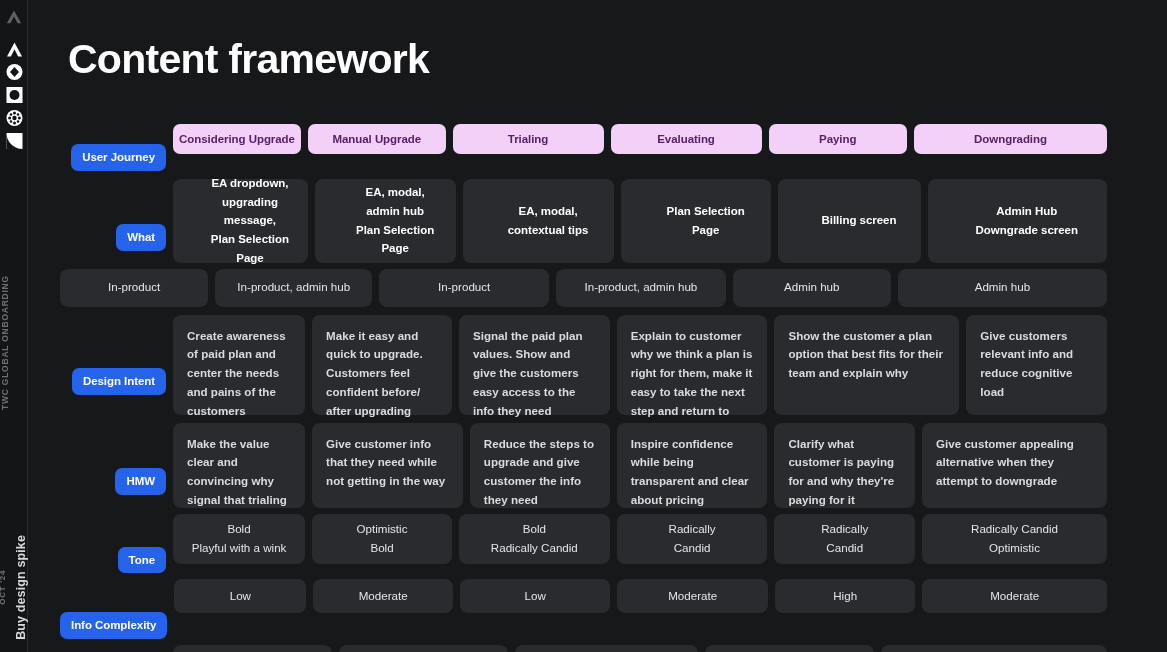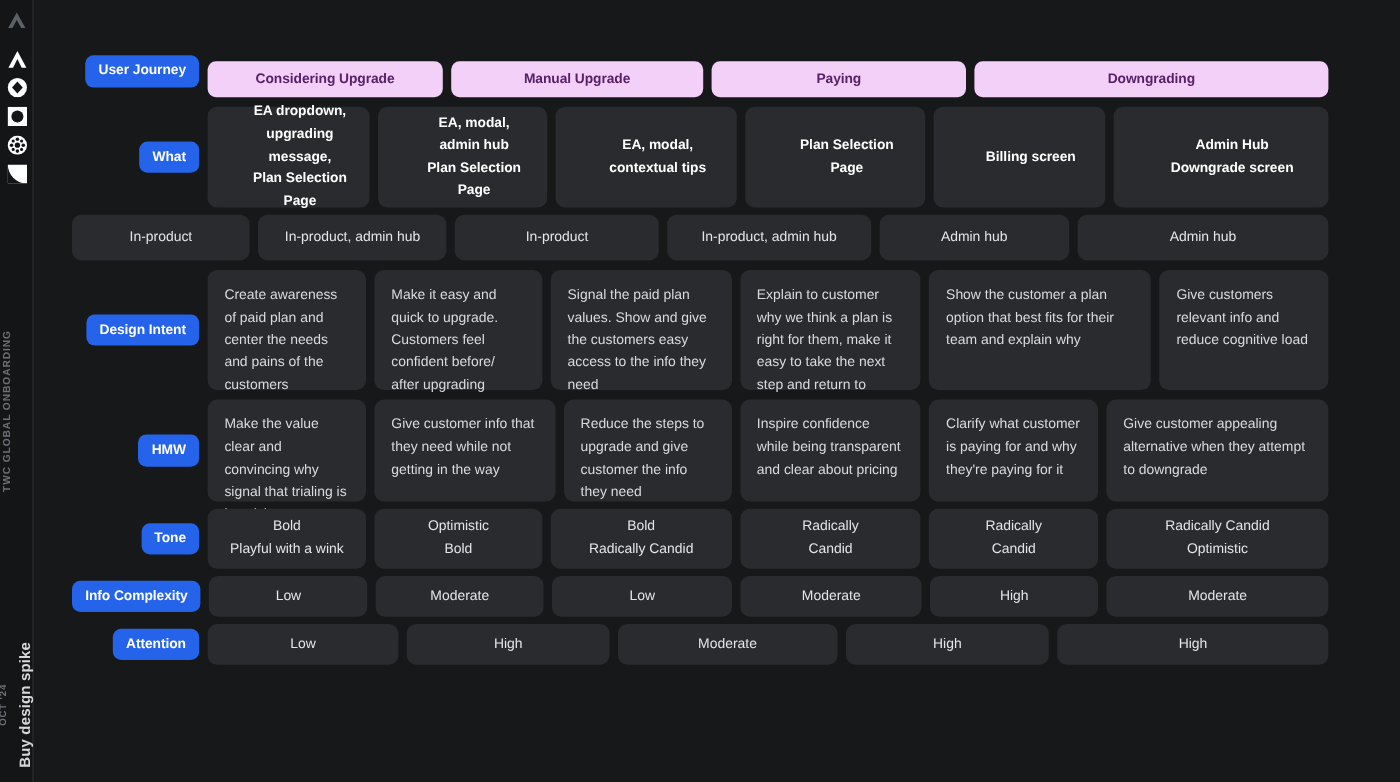--- a/index.html
+++ b/index.html
@@ -128,20 +128,21 @@
   .pill-blue {
     background: #2563eb;
     color: #ffffff;
     font-size: 11.5px;
     font-weight: 800;
     letter-spacing: -0.005em;
     border-radius: 7px;
     padding: 7px 11px;
     white-space: nowrap;
     line-height: 1.1;
+    margin-top: 33px;
   }
 
   .cells { flex: 1 1 auto; display: flex; gap: 7px; }
 
   
   .c0 { flex: 1.34 1 0; }
   .c1 { flex: 1.44 1 0; }
   .c2 { flex: 1.58 1 0; }
   .c3 { flex: 1.58 1 0; }
   .c4 { flex: 1.45 1 0; }
@@ -185,21 +186,21 @@
     color: #ffffff;
     font-size: 11.5px;
     font-weight: 800;
     line-height: 1.62;
     letter-spacing: -0.003em;
   }
 
   .card-normal {
     color: #d9dbde;
     font-size: 11.6px;
-    font-weight: 400;
+    font-weight: 700;
     line-height: 1.62;
   }
 
   .card-plain {
     color: #e3e5e8;
     font-size: 11.6px;
     font-weight: 400;
     line-height: 1.62;
   }
 
@@ -275,29 +276,32 @@
     <div class="vert-label" id="vert-project">TWC GLOBAL ONBOARDING</div>
 
     <div class="vert-bottom">
       <span class="vert-task">Buy design spike</span>
       <span class="vert-date">OCT '24</span>
     </div>
   </div>
 
   <div class="canvas">
 
+    <h1 class="page-title">Content framework</h1>
 
     <div class="matrix" id="matrix">
         <div class="mrow row-header">
           <div class="rowlabel-cell">
             <div class="pill-blue">User Journey</div>
           </div>
           <div class="cells">
             <div class="pill-pink c0">Considering Upgrade</div>
             <div class="pill-pink c1">Manual Upgrade</div>
+            <div class="pill-pink c2">Trialing</div>
+            <div class="pill-pink c3">Evaluating</div>
             <div class="pill-pink c4">Paying</div>
             <div class="pill-pink c5">Downgrading</div>
           </div>
         </div>
         <div class="mrow row-what">
           <div class="rowlabel-cell">
             <div class="pill-blue">What</div>
           </div>
           <div class="cells">
             <div class="card c0 centered">

